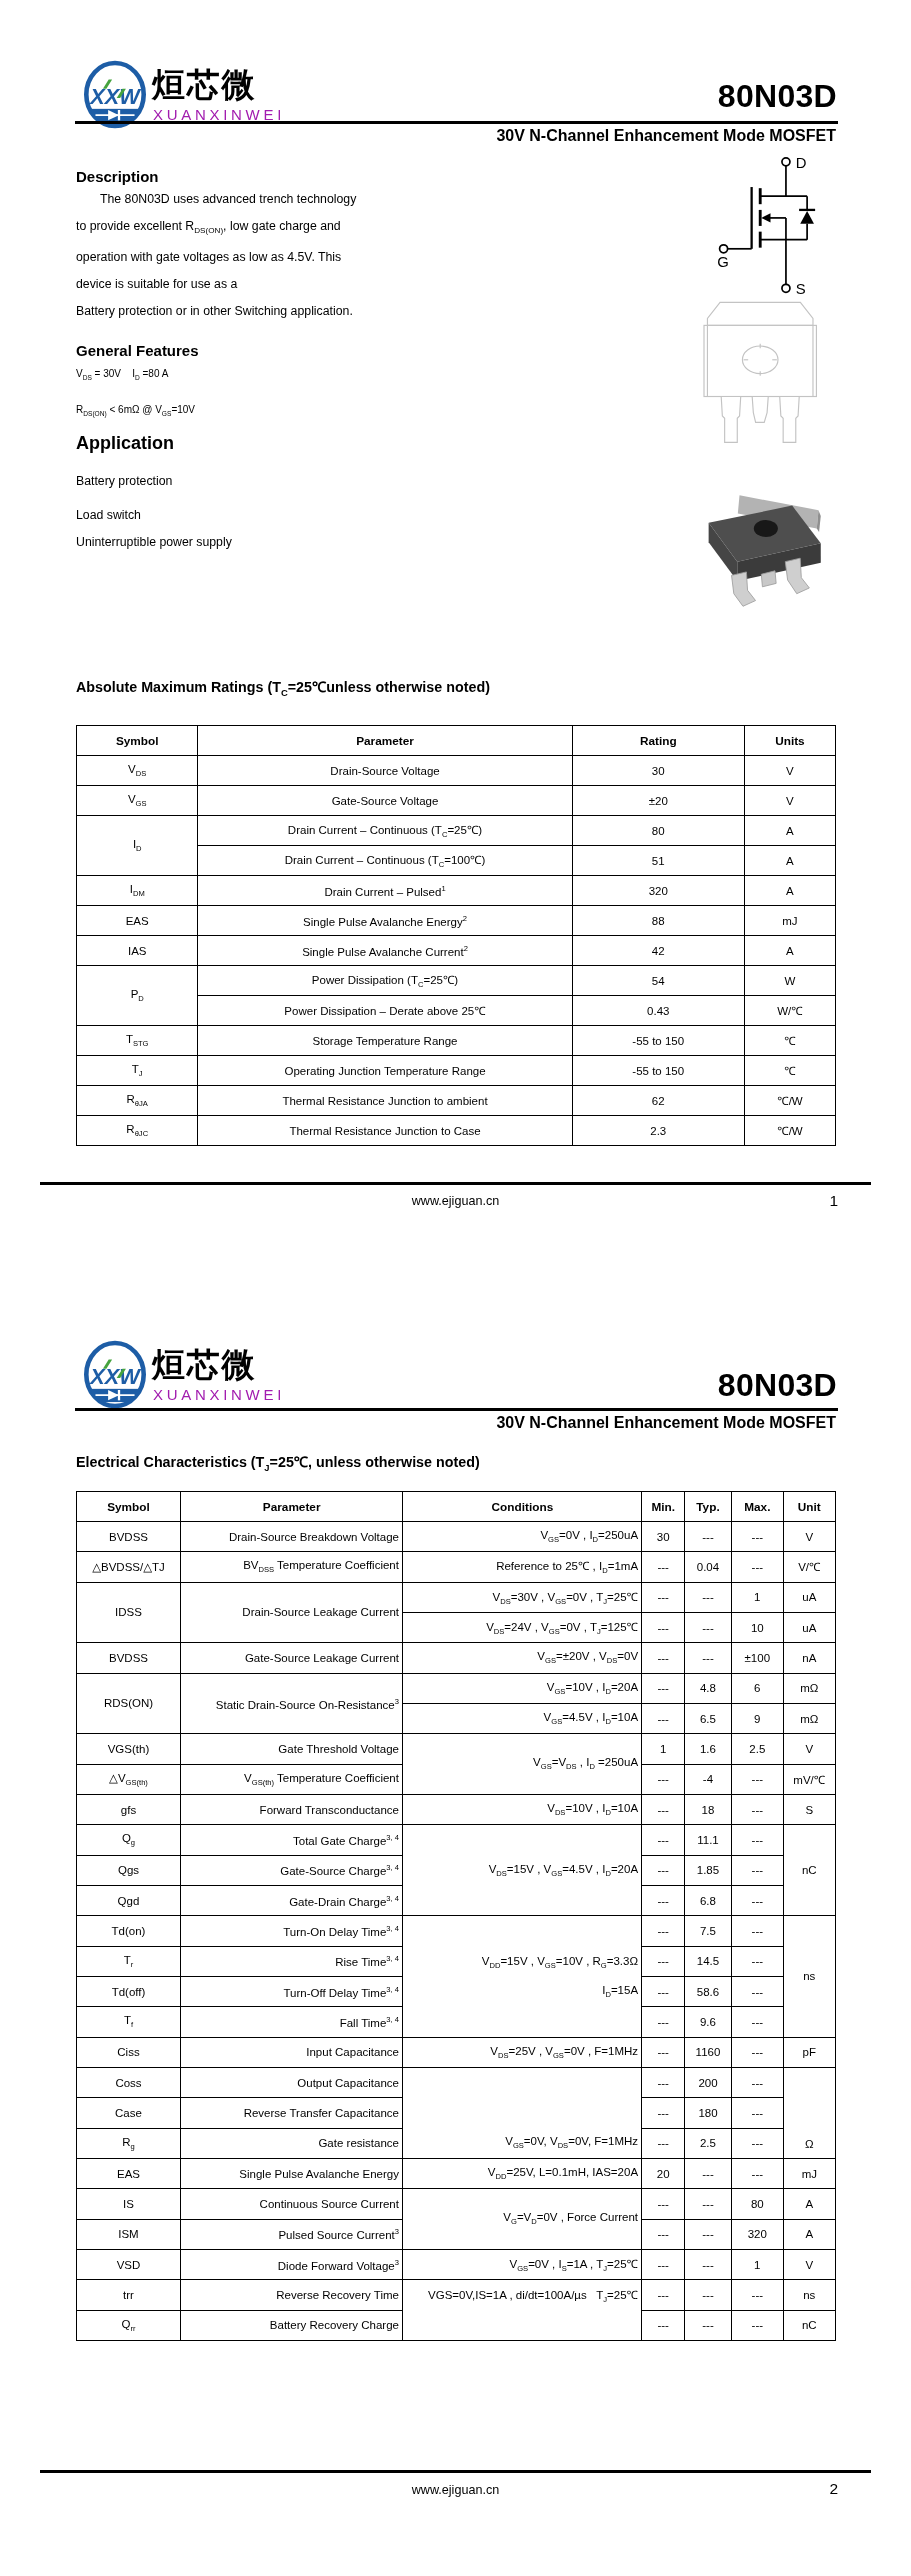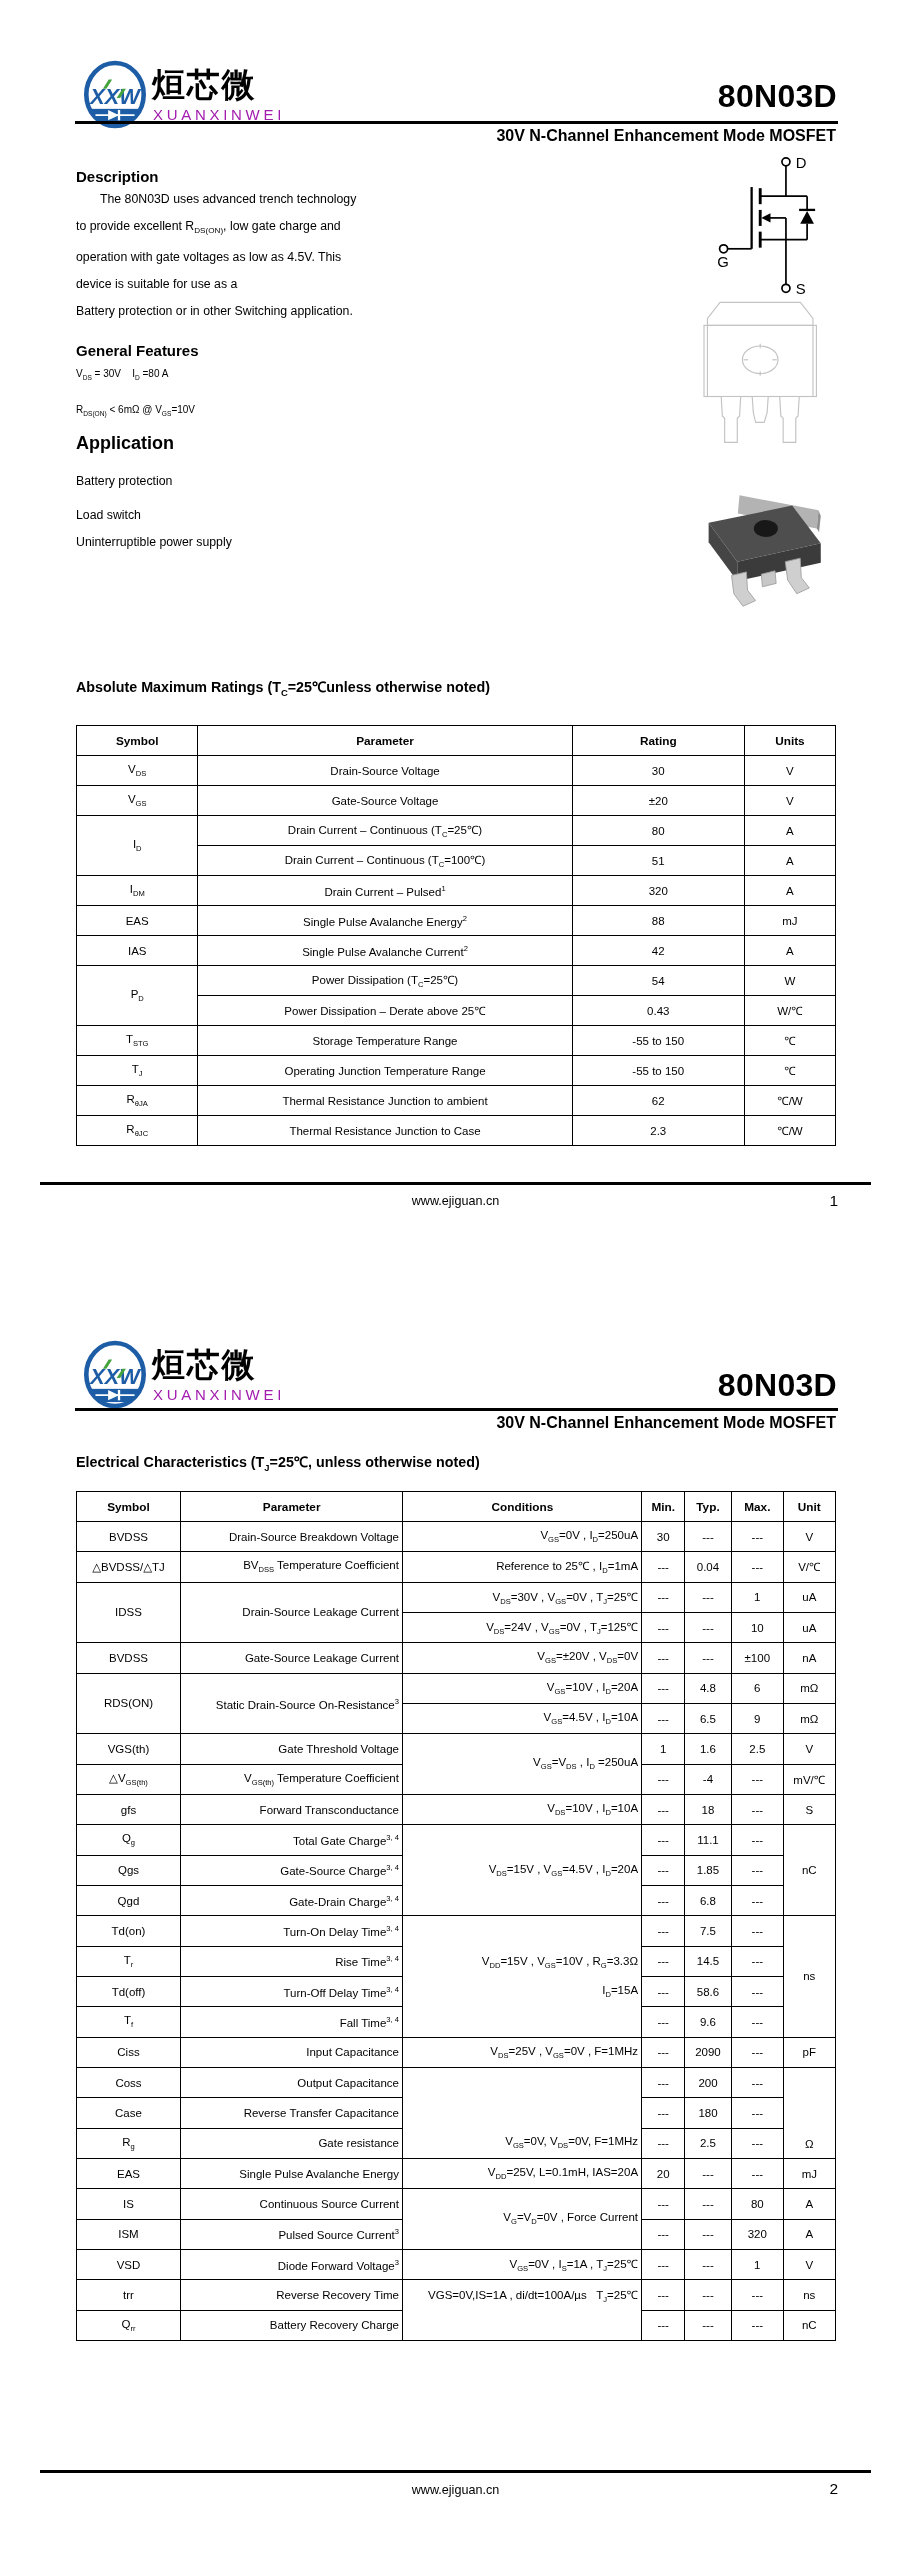--- a/index.html
+++ b/index.html
@@ -431,21 +431,21 @@
             <td class="al ">Fall Time<sup>3, 4</sup></td>
             <td class="">---</td>
             <td class="">9.6</td>
             <td class="">---</td>
           </tr>
           <tr>
             <td class="">Ciss</td>
             <td class="al ">Input Capacitance</td>
             <td class="al ">V<sub>DS</sub>=25V , V<sub>GS</sub>=0V , F=1MHz</td>
             <td class="">---</td>
-            <td class="">2090</td>
+            <td class="">1160</td>
             <td class="">---</td>
             <td class="">pF</td>
           </tr>
           <tr>
             <td class="">Coss</td>
             <td class="al ">Output Capacitance</td>
             <td rowspan="3" class="al vb">V<sub>GS</sub>=0V, V<sub>DS</sub>=0V, F=1MHz</td>
             <td class="">---</td>
             <td class="">200</td>
             <td class="">---</td>

